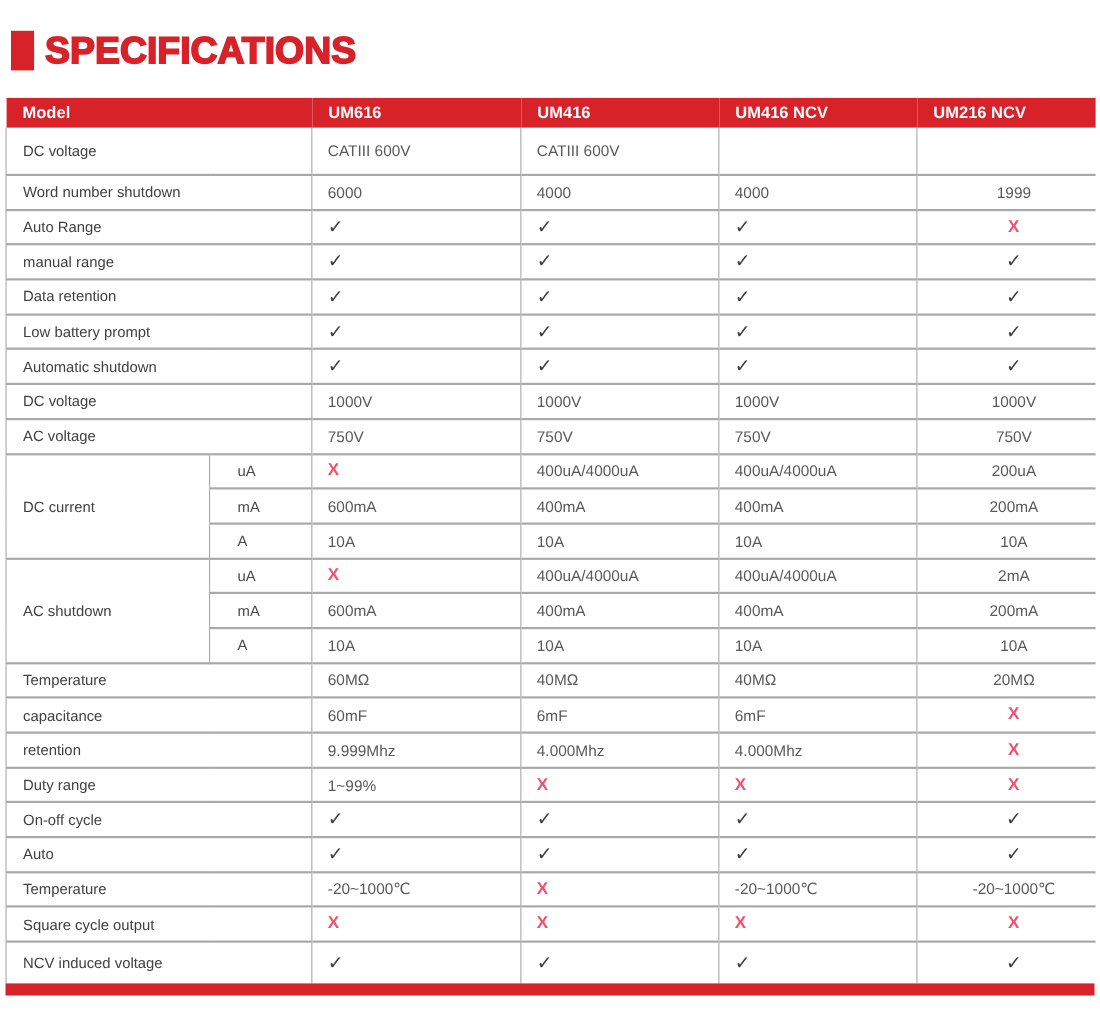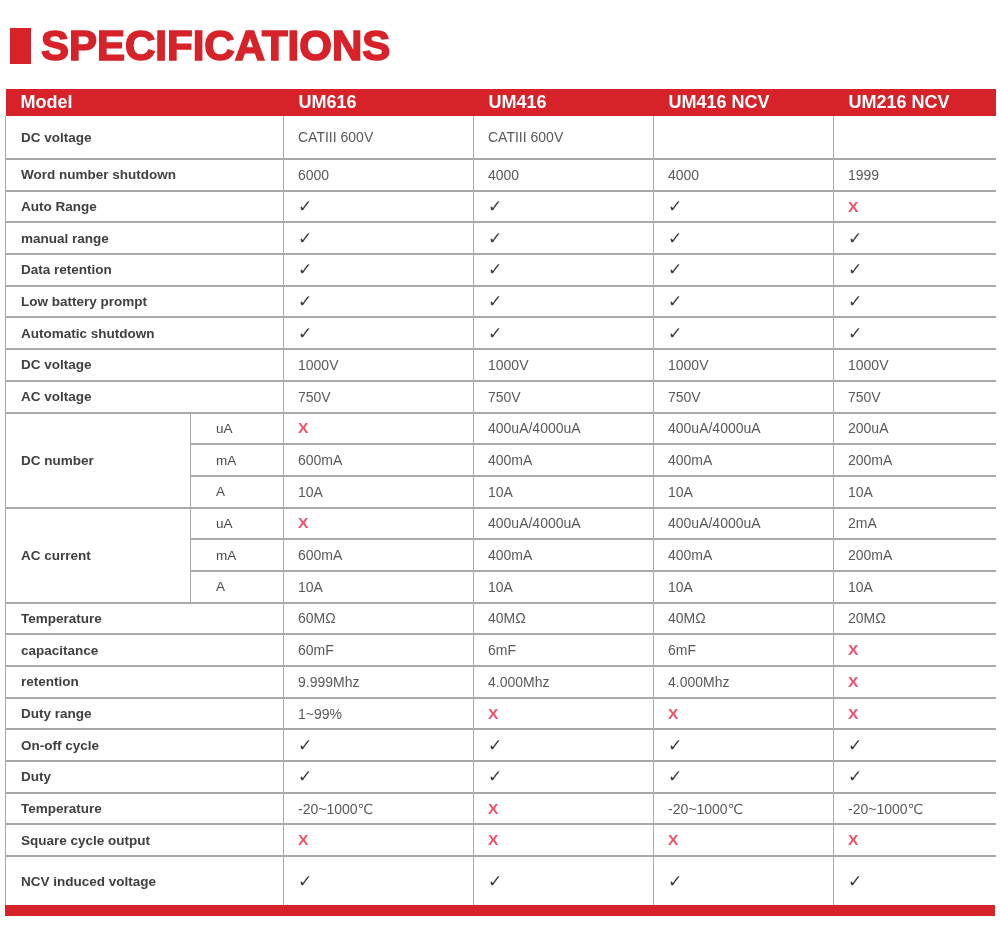--- a/index.html
+++ b/index.html
@@ -21,73 +21,73 @@
   .title{
     display:flex;align-items:center;
     margin:26px 0 0 10px;height:40px;
   }
   .title-block{
     width:21px;height:36px;background:var(--red);
     display:inline-block;margin-right:10px;flex:0 0 auto;
   }
   .title h1{
     color:var(--red);
-    font-size:42px;line-height:40px;font-weight:bold;
+    font-size:34px;line-height:40px;font-weight:bold;
     letter-spacing:0px;
     -webkit-text-stroke:1.6px var(--red);
     white-space:nowrap;
   }
   
   table{
     margin:23px 0 0 5px;
     width:990px;
     border-collapse:collapse;
     table-layout:fixed;
   }
   thead tr{height:27px;}
   thead th{
     background:var(--red);
     color:#ffffff;
-    font-size:18px;
+    font-size:15px;
     font-weight:bold;
     text-align:left;
     padding-left:15px;
     border:none;
     white-space:nowrap;
   }
   tbody tr{height:31.7px;}
   tbody tr.r-first{height:43px;}
-  tbody tr.r-last{height:49px;}
+  tbody tr.r-last{height:38px;}
   tbody td{
     border-top:2px solid var(--border);
     font-size:14px;
     color:var(--value);
     white-space:nowrap;
     vertical-align:middle;
   }
   tbody tr:first-child td{border-top:none;}
   td.lbl{
     border-left:1px solid var(--border);
     border-right:1px solid var(--border);
-    font-weight:bold;
+    font-weight:normal;
     color:var(--label);
     font-size:13.5px;
     padding-left:15px;
   }
   td.sub{
     border-right:1px solid var(--border);
     color:#4a4a4a;
     font-size:13.5px;
     padding-left:25px;
   }
   td.val{
     border-right:1px solid var(--border);
     padding-left:14px;
   }
-  td.val:last-child{border-right:none;}
+  td.val:last-child{border-right:none;text-align:center;}
   td.val.check{
     color:var(--check);
     font-size:17px;
   }
   td.val.cross{
     color:var(--cross);
     font-weight:bold;
     font-size:15.5px;
     letter-spacing:0.5px;
   }
@@ -182,21 +182,21 @@
       <td class="val">1000V</td>
     </tr>
     <tr>
       <td class="lbl" colspan="2">AC voltage</td>
       <td class="val">750V</td>
       <td class="val">750V</td>
       <td class="val">750V</td>
       <td class="val">750V</td>
     </tr>
     <tr>
-      <td class="lbl" rowspan="3">DC number</td>
+      <td class="lbl" rowspan="3">DC current</td>
       <td class="sub">uA</td>
       <td class="val cross">X</td>
       <td class="val">400uA/4000uA</td>
       <td class="val">400uA/4000uA</td>
       <td class="val">200uA</td>
     </tr>
     <tr>
       <td class="sub">mA</td>
       <td class="val">600mA</td>
       <td class="val">400mA</td>
@@ -204,21 +204,21 @@
       <td class="val">200mA</td>
     </tr>
     <tr>
       <td class="sub">A</td>
       <td class="val">10A</td>
       <td class="val">10A</td>
       <td class="val">10A</td>
       <td class="val">10A</td>
     </tr>
     <tr>
-      <td class="lbl" rowspan="3">AC current</td>
+      <td class="lbl" rowspan="3">AC shutdown</td>
       <td class="sub">uA</td>
       <td class="val cross">X</td>
       <td class="val">400uA/4000uA</td>
       <td class="val">400uA/4000uA</td>
       <td class="val">2mA</td>
     </tr>
     <tr>
       <td class="sub">mA</td>
       <td class="val">600mA</td>
       <td class="val">400mA</td>
@@ -261,21 +261,21 @@
       <td class="val cross">X</td>
     </tr>
     <tr>
       <td class="lbl" colspan="2">On-off cycle</td>
       <td class="val check">✓</td>
       <td class="val check">✓</td>
       <td class="val check">✓</td>
       <td class="val check">✓</td>
     </tr>
     <tr>
-      <td class="lbl" colspan="2">Duty</td>
+      <td class="lbl" colspan="2">Auto</td>
       <td class="val check">✓</td>
       <td class="val check">✓</td>
       <td class="val check">✓</td>
       <td class="val check">✓</td>
     </tr>
     <tr>
       <td class="lbl" colspan="2">Temperature</td>
       <td class="val">-20~1000℃</td>
       <td class="val cross">X</td>
       <td class="val">-20~1000℃</td>

